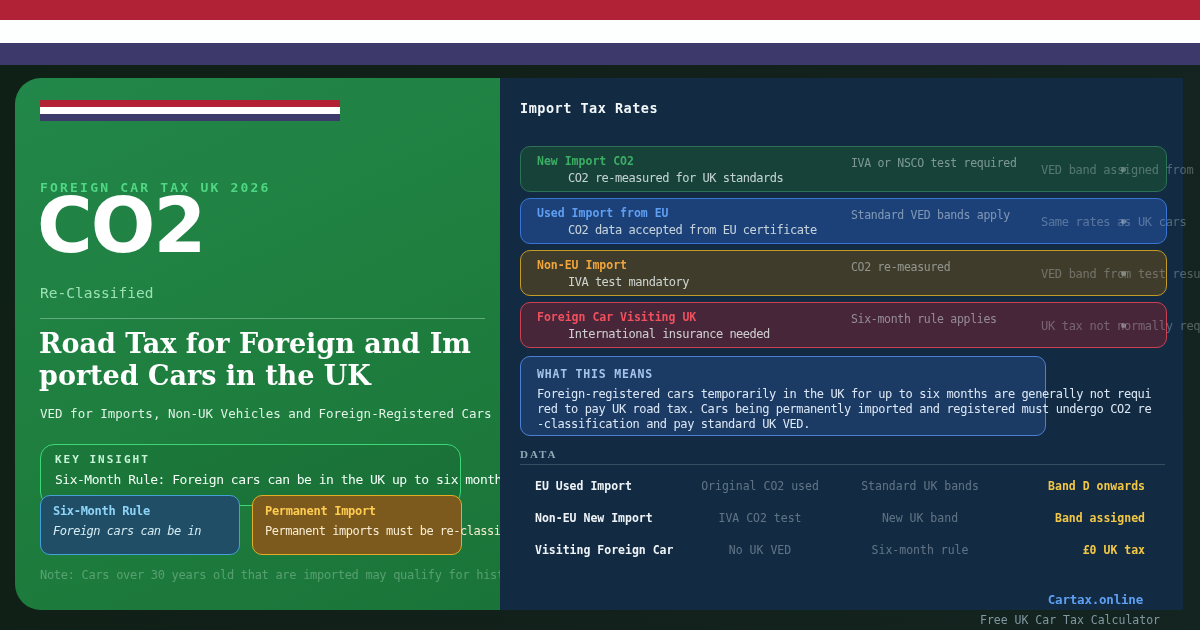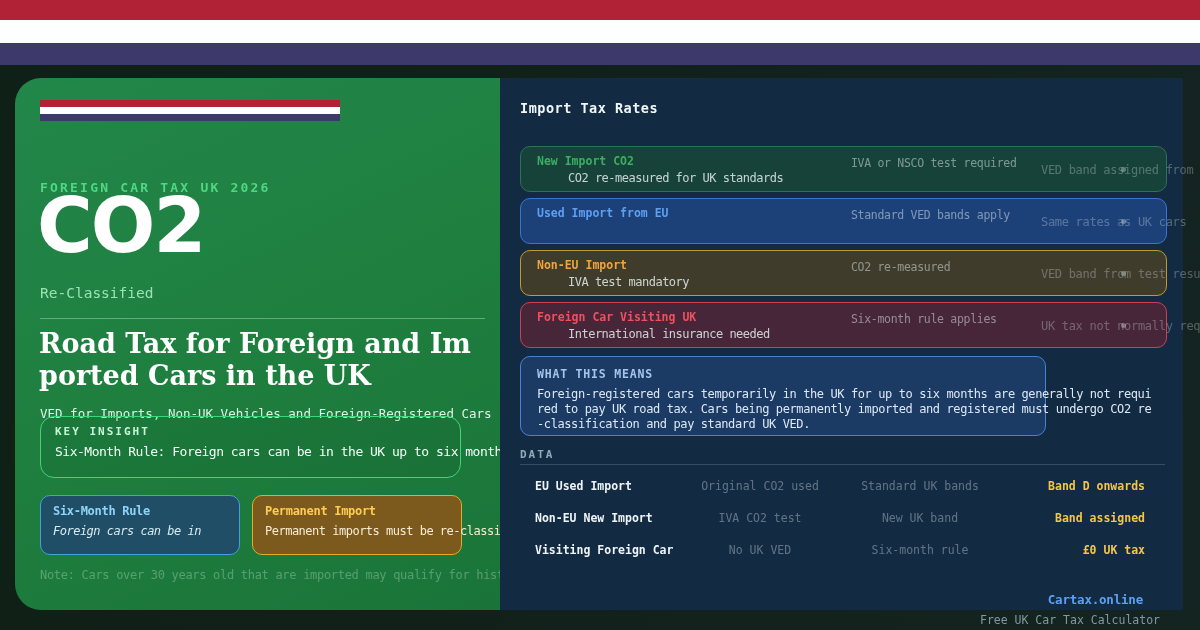--- a/index.html
+++ b/index.html
@@ -40,21 +40,21 @@
   .reclass{position:absolute;left:25px;top:207px;color:#9ae2b5;font-size:14.5px;}
   .hr-left{position:absolute;left:25px;top:240px;width:445px;height:1px;background:rgba(214,255,228,0.35);}
   .h1{
     position:absolute;left:24px;top:250px;width:447px;
     color:#ffffff;font-family:"DejaVu Serif","Liberation Serif",serif;
     font-size:27px;font-weight:bold;line-height:32px;word-break:break-all;
   }
   .sub2{position:absolute;left:25px;top:328px;color:#dff3e6;font-size:12.5px;white-space:nowrap;}
 
   .insight{
-    position:absolute;left:25px;top:338px;width:405px;height:52px;
+    position:absolute;left:25px;top:366px;width:405px;height:52px;
     border:1.5px solid #3fd678;border-radius:14px;padding:8px 0 0 14px;
     background:rgba(10,60,30,0.10);overflow:visible;
   }
   .insight-label{color:#c8f5d8;font-size:11px;font-weight:bold;letter-spacing:2px;}
   .insight-text{margin-top:6px;color:#f4fff8;font-size:13px;letter-spacing:-0.5px;white-space:nowrap;}
 
   .mini-card{position:absolute;top:417px;height:50px;border-radius:10px;padding:8px 0 0 12px;overflow:visible;}
   .mini-card .t{font-size:12px;font-weight:bold;letter-spacing:-0.3px;}
   .mini-card .b{margin-top:6px;font-size:12px;letter-spacing:-0.5px;white-space:nowrap;}
   .card-blue{left:25px;width:186px;background:#1f4e66;border:1.5px solid #45a0d8;}
@@ -88,21 +88,21 @@
   .rr-right{position:absolute;left:520px;top:16px;color:rgba(228,238,242,0.30);font-size:12px;letter-spacing:-0.3px;white-space:nowrap;}
   .rr-dot{position:absolute;left:600px;top:20px;width:5px;height:5px;border-radius:50%;background:rgba(190,200,206,0.45);}
 
   .explainer{
     position:absolute;left:20px;top:278px;width:526px;height:80px;border-radius:10px;
     background:#1b3a64;border:1.5px solid #4a80d6;padding:10px 0 0 16px;box-sizing:border-box;
   }
   .exp-label{color:#a7c4ea;font-size:11.5px;font-weight:bold;letter-spacing:0.8px;}
   .exp-text{margin-top:6px;width:620px;color:#dce8f5;font-size:12px;letter-spacing:-0.4px;line-height:15px;word-break:break-all;}
 
-  .data-label{position:absolute;left:20px;top:370px;color:#93a9b8;font-size:11px;font-weight:bold;letter-spacing:2px;}
+  .data-label{position:absolute;left:20px;top:370px;color:#93a9b8;font-size:11px;font-weight:bold;letter-spacing:2px;font-family:Liberation Serif, serif;}
   .data-hr{position:absolute;left:20px;top:386px;width:645px;height:1px;background:rgba(255,255,255,0.16);}
   .data-table{position:absolute;left:20px;top:392px;width:645px;}
   .data-row{display:grid;grid-template-columns:160px 130px 190px 130px;padding-left:15px;height:32px;align-items:center;}
   .dc-name{color:#eef4f8;font-size:11.5px;font-weight:bold;white-space:nowrap;}
   .dc-mid{color:rgba(190,205,215,0.45);font-size:11.5px;text-align:center;white-space:nowrap;}
   .dc-val{color:#f2c746;font-size:11.5px;font-weight:bold;text-align:right;white-space:nowrap;}
 
   .site-link{position:absolute;right:40px;bottom:3px;color:#5d9ff2;font-size:12.5px;font-weight:bold;letter-spacing:-0.2px;}
 
   .tagline{position:absolute;right:40px;top:613px;color:#8298a3;font-size:11.5px;}
@@ -151,20 +151,21 @@
 
   <div class="rate-row row-0 rr-green">
     <div class="rr-title">New Import CO2</div>
     <div class="rr-sub">CO2 re-measured for UK standards</div>
     <div class="rr-mid">IVA or NSCO test required</div>
     <div class="rr-right">VED band assigned from test</div>
     <div class="rr-dot"></div>
   </div>
   <div class="rate-row row-1 rr-blue">
     <div class="rr-title">Used Import from EU</div>
+    <div class="rr-sub">CO2 data accepted from EU certificate</div>
     <div class="rr-mid">Standard VED bands apply</div>
     <div class="rr-right">Same rates as UK cars</div>
     <div class="rr-dot"></div>
   </div>
   <div class="rate-row row-2 rr-amber">
     <div class="rr-title">Non-EU Import</div>
     <div class="rr-sub">IVA test mandatory</div>
     <div class="rr-mid">CO2 re-measured</div>
     <div class="rr-right">VED band from test results</div>
     <div class="rr-dot"></div>

